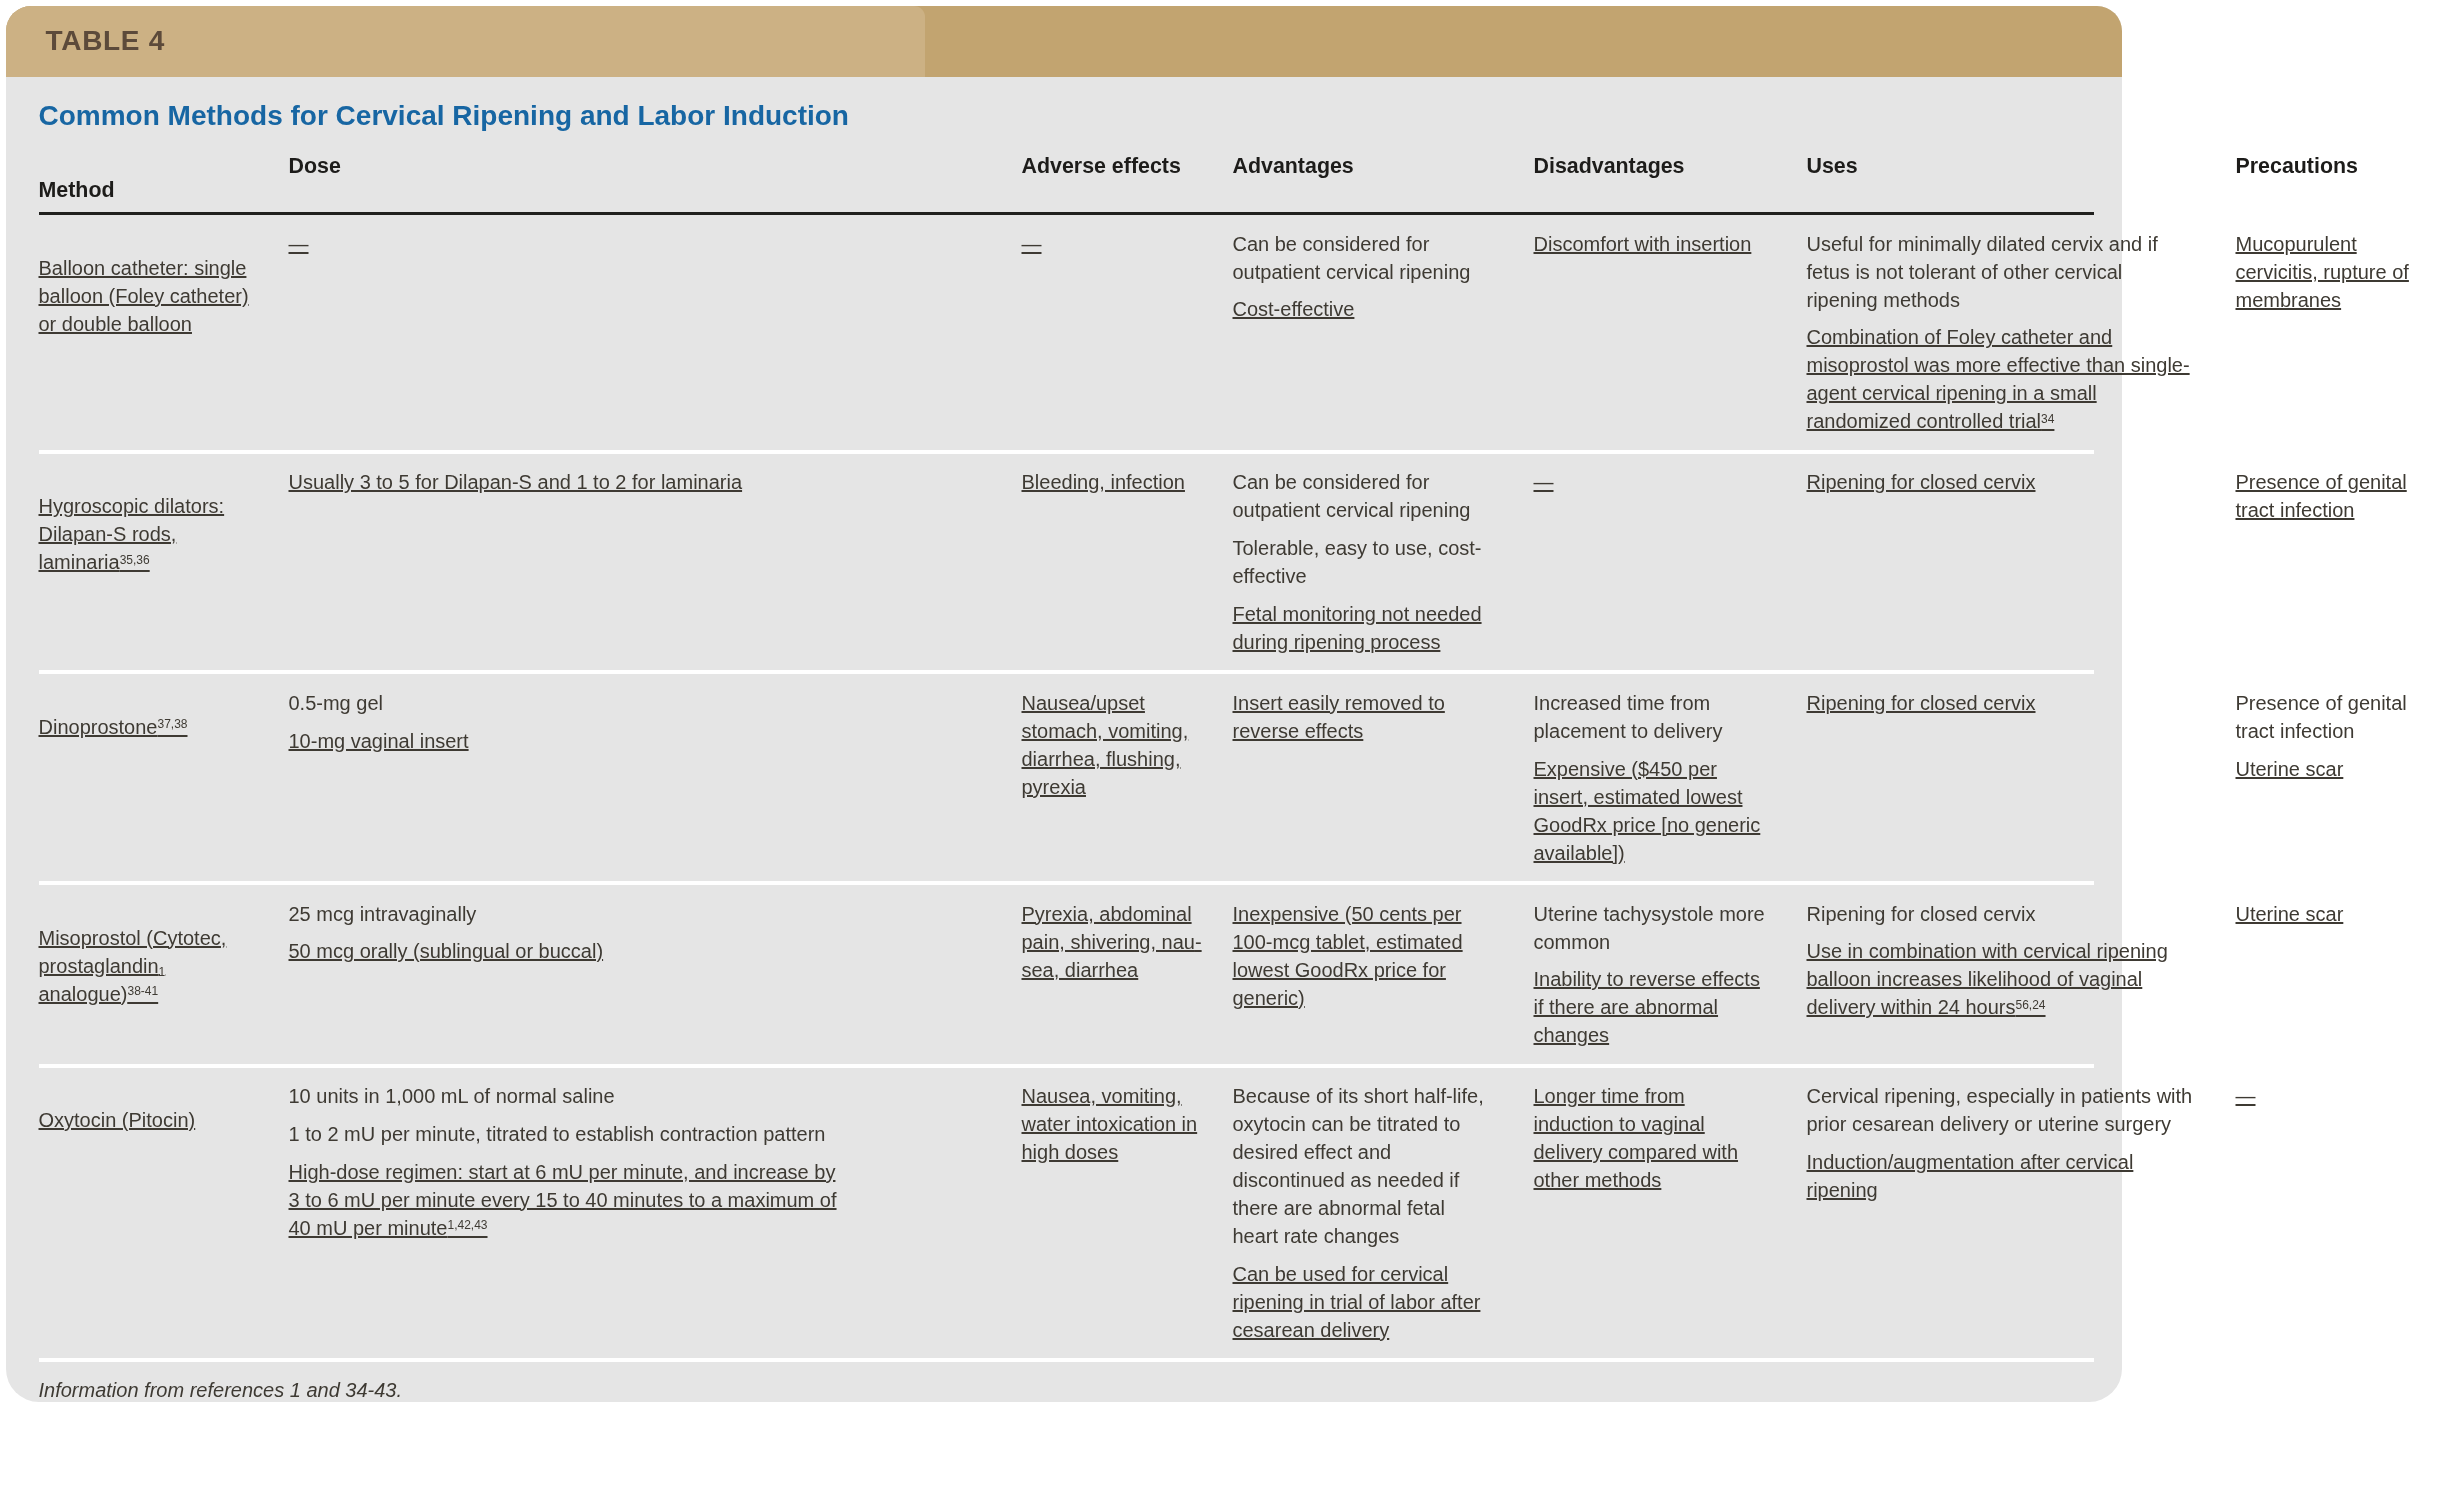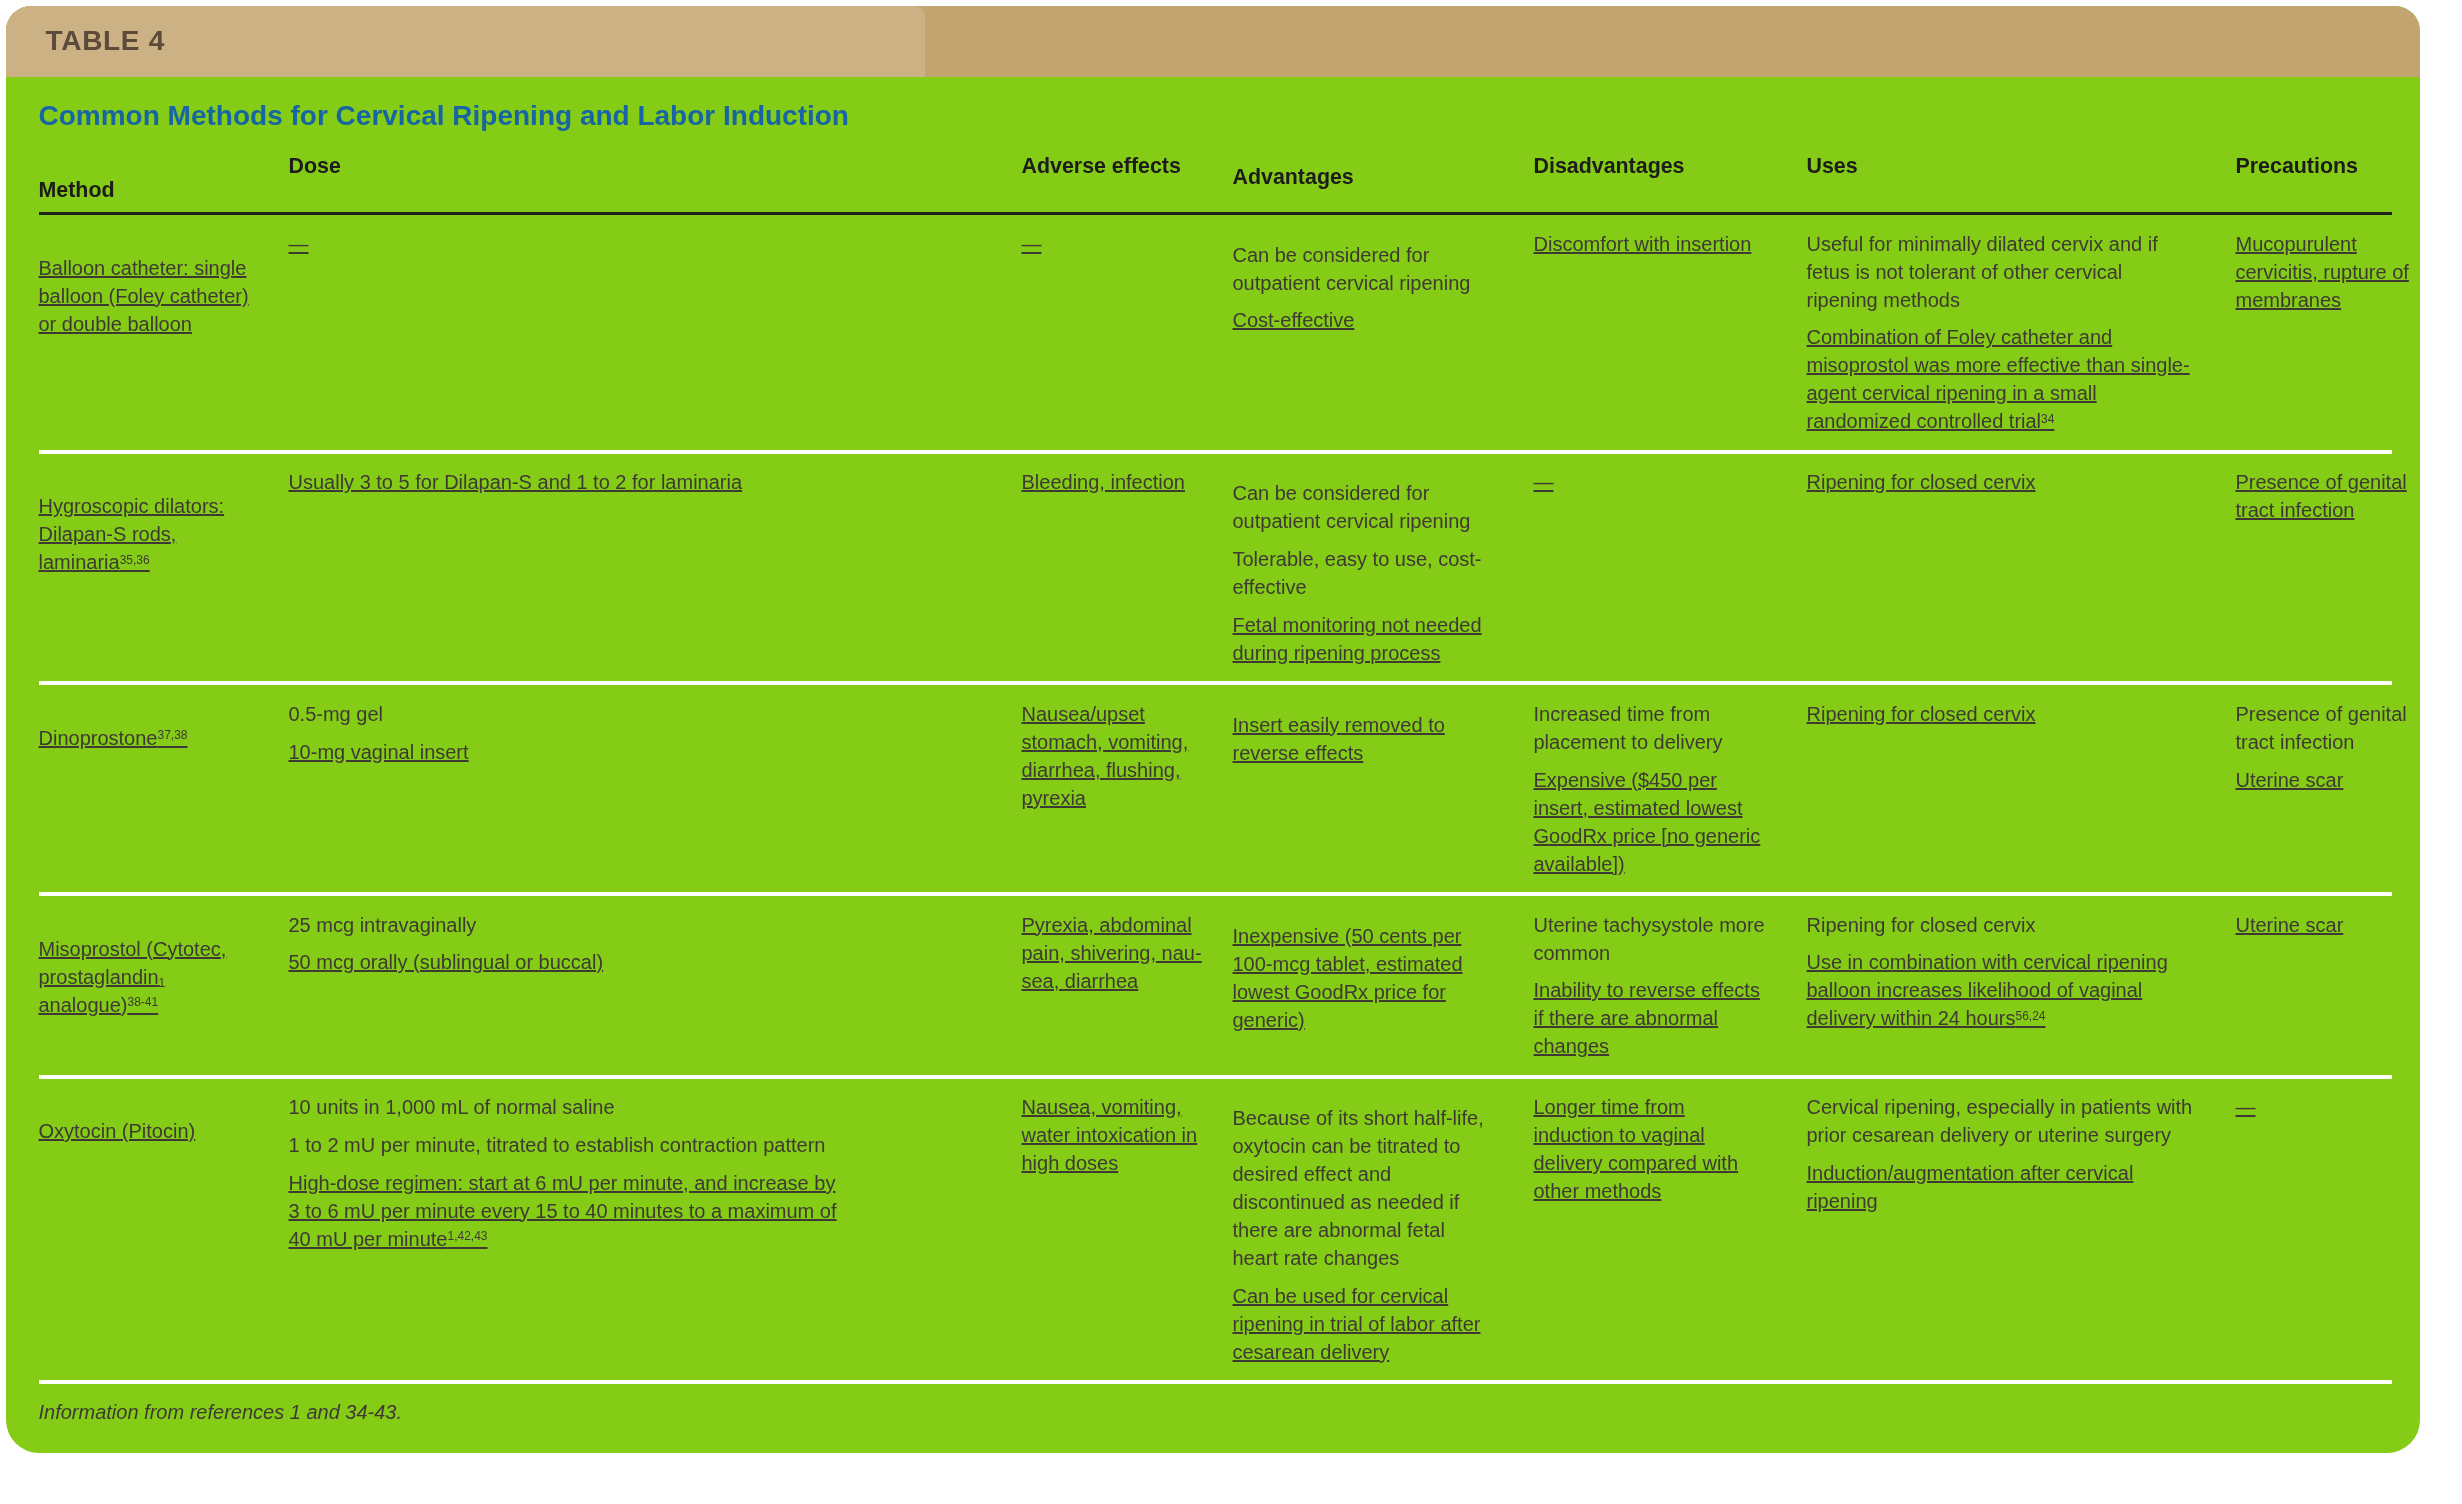--- a/index.html
+++ b/index.html
@@ -6,24 +6,23 @@
   html, body { margin: 0; padding: 0; }
   body {
     width: 2462px; height: 1504px;
     background: #ffffff;
     font-family: "Liberation Sans", sans-serif;
     position: relative;
   }
   .card {
     position: absolute;
     left: 5.5px; top: 5.5px;
-    width: 2414px;
-    background: #84cc16;
+    width: 2116px;
+    background: #e5e5e5;
     border-radius: 25px 25px 33px 33px;
-    padding-bottom: 29px;
   }
   .band {
     height: 71px;
     background: #c2a470;
     border-radius: 25px 25px 0 0;
     position: relative;
   }
   .band-tab {
     position: absolute;
     left: 0; top: 0;
@@ -49,21 +48,21 @@
     color: #1766a3;
     max-width: 864px;
   }
   .grid {
     display: grid;
     grid-template-columns: 250px 733px 211px 301px 273px 429px 194px;
   }
   .grid > :nth-child(1) { padding-right: 38px; margin-top: 24px; }
   .grid > :nth-child(2) { padding-right: 180px; }
   .grid > :nth-child(3) { padding-right: 28px; }
-  .grid > :nth-child(4) { padding-right: 45px; margin-top: 11px; }
+  .grid > :nth-child(4) { padding-right: 45px; }
   .grid > :nth-child(5) { padding-right: 41px; }
   .grid > :nth-child(6) { padding-right: 41px; }
   .header-row {
     margin-top: 19.4px;
     border-bottom: 3.5px solid #20201e;
   }
   .hcell {
     font-size: 21.4px;
     font-weight: bold;
     color: #1d1c1a;

